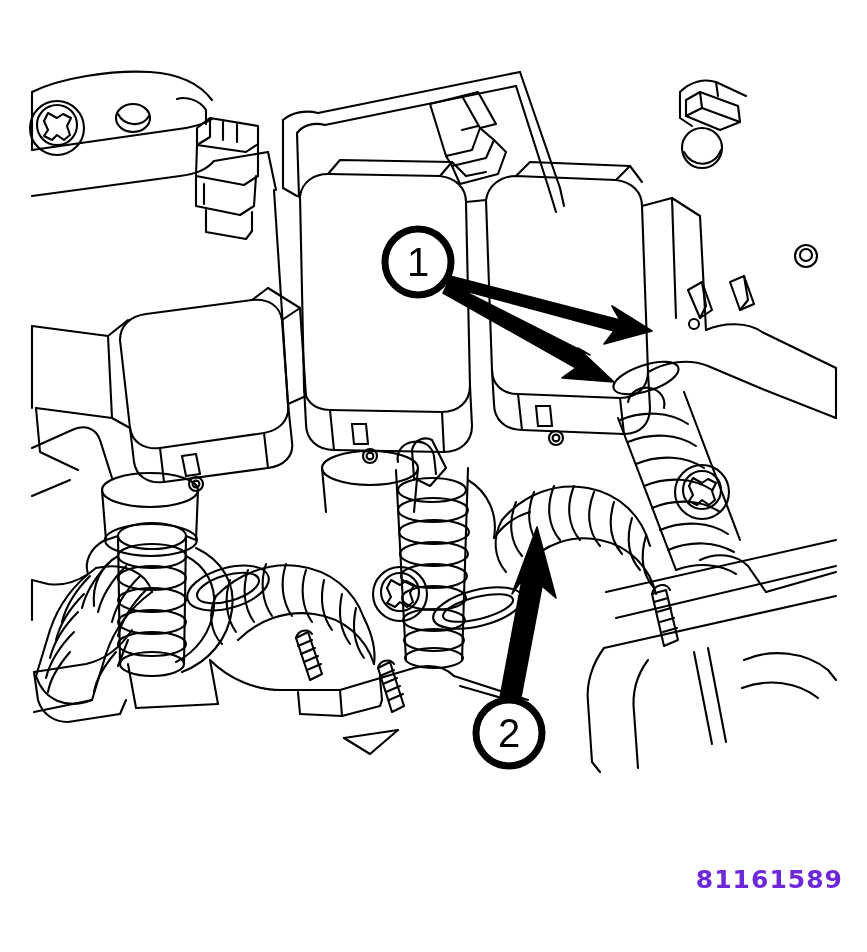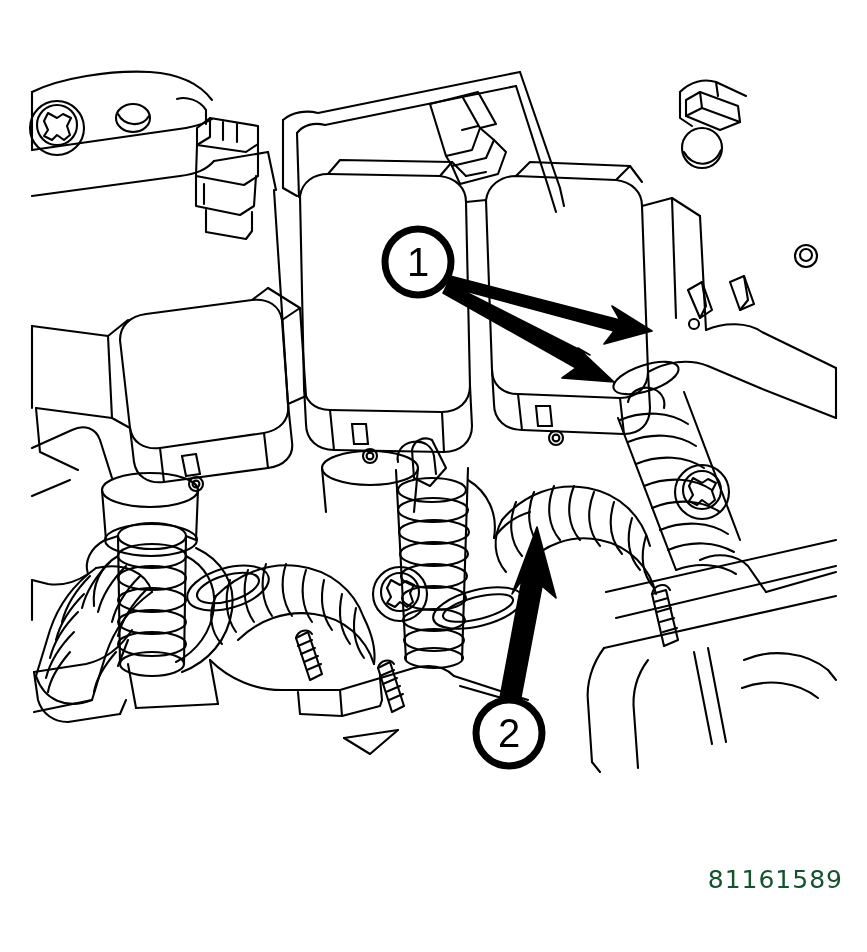--- a/index.html
+++ b/index.html
@@ -28,23 +28,23 @@
     top: 0;
     width: 867px;
     height: 952px;
   }
   #figure-id {
     position: absolute;
     right: 24px;
     bottom: 58px;
     font-family: "DejaVu Sans", sans-serif;
     font-size: 25px;
-    font-weight: normal;
+    font-weight: bold;
     letter-spacing: 1px;
-    color: #14532d;
+    color: #6d28d9;
     white-space: nowrap;
   }
 </style>
 </head>
 <body>
 
 <div id="figure-root">
 
   <svg id="illustration" viewBox="0 0 867 952">
     <defs>

